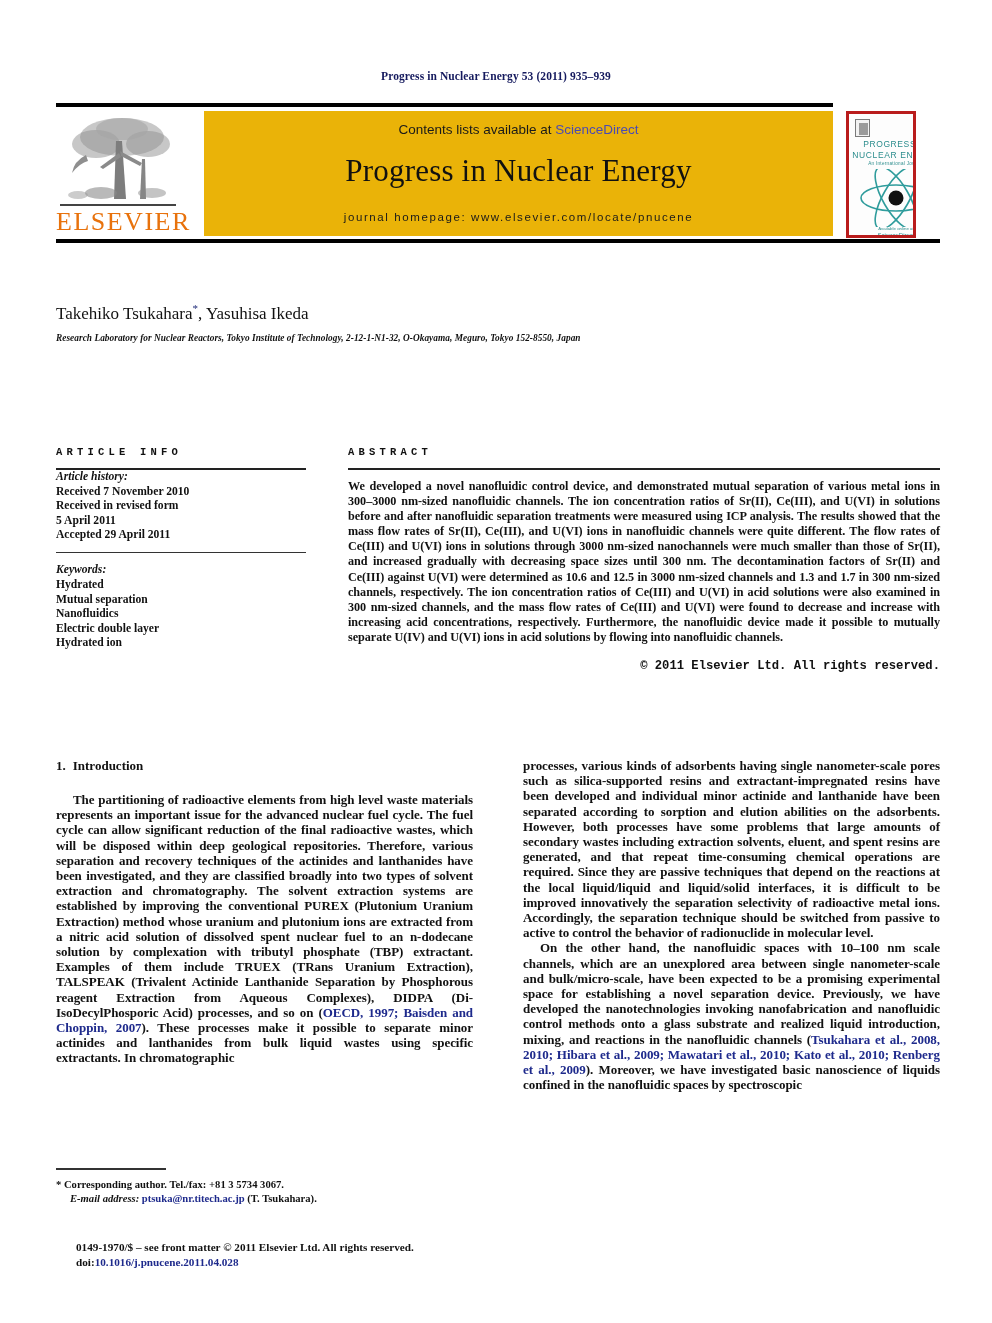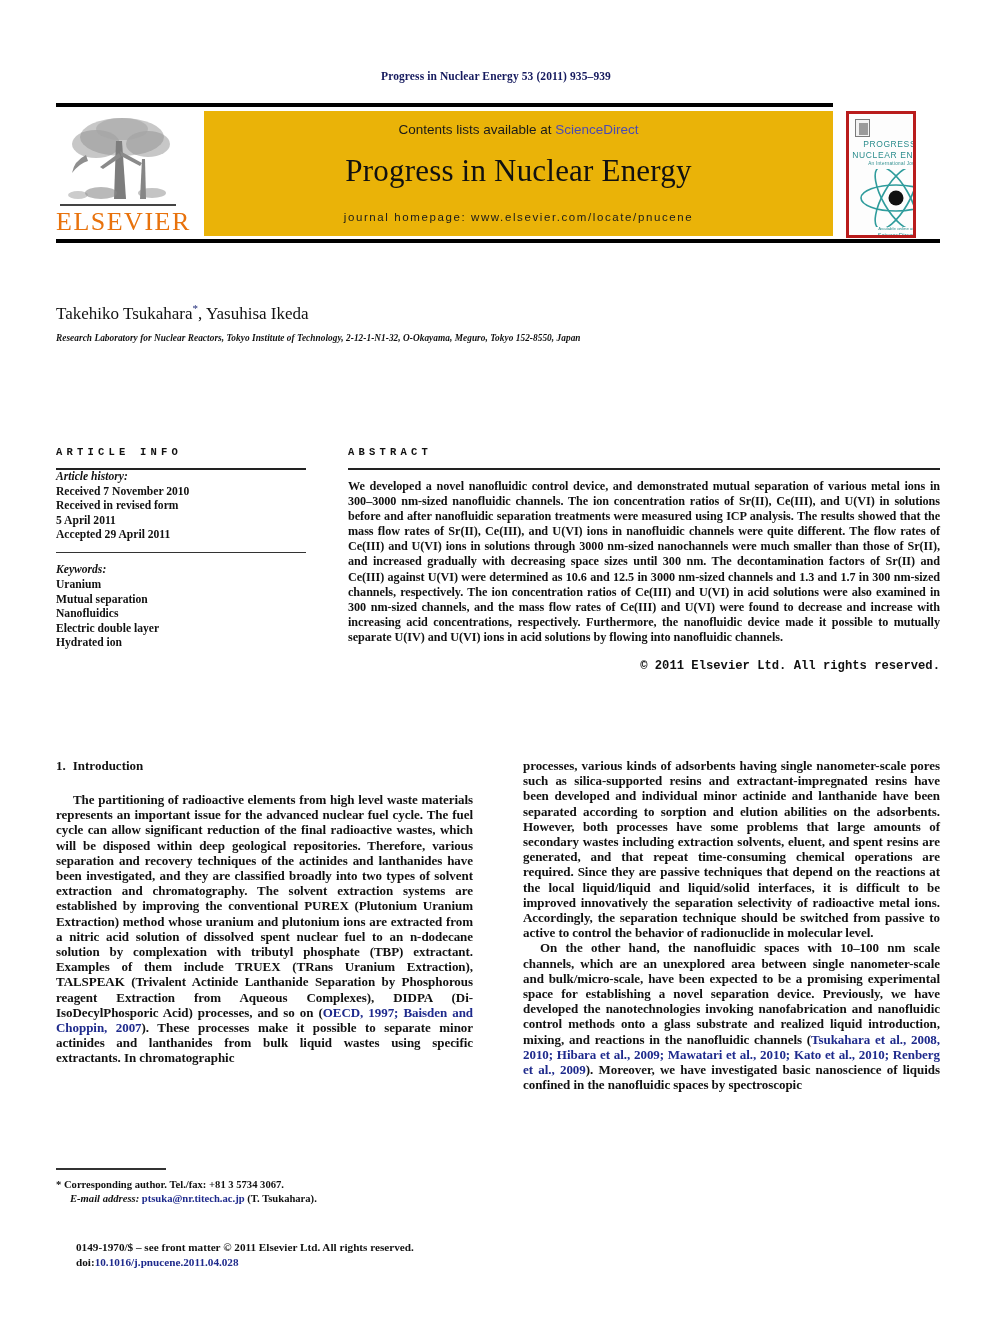--- a/index.html
+++ b/index.html
@@ -334,21 +334,21 @@
     <div class="meta">
       <div class="lbl">Article history:</div>
       <div>Received 7 November 2010</div>
       <div>Received in revised form</div>
       <div>5 April 2011</div>
       <div>Accepted 29 April 2011</div>
     </div>
     <div class="hr-thin2"></div>
     <div class="meta kwblock">
       <div class="lbl">Keywords:</div>
-      <div>Uranium</div>
+      <div>Hydrated</div>
       <div>Mutual separation</div>
       <div>Nanofluidics</div>
       <div>Electric double layer</div>
       <div>Hydrated ion</div>
     </div>
   </div>
 
   <div class="col-abs">
     <div class="sec-head">ABSTRACT</div>
     <div class="hr-thin"></div>

